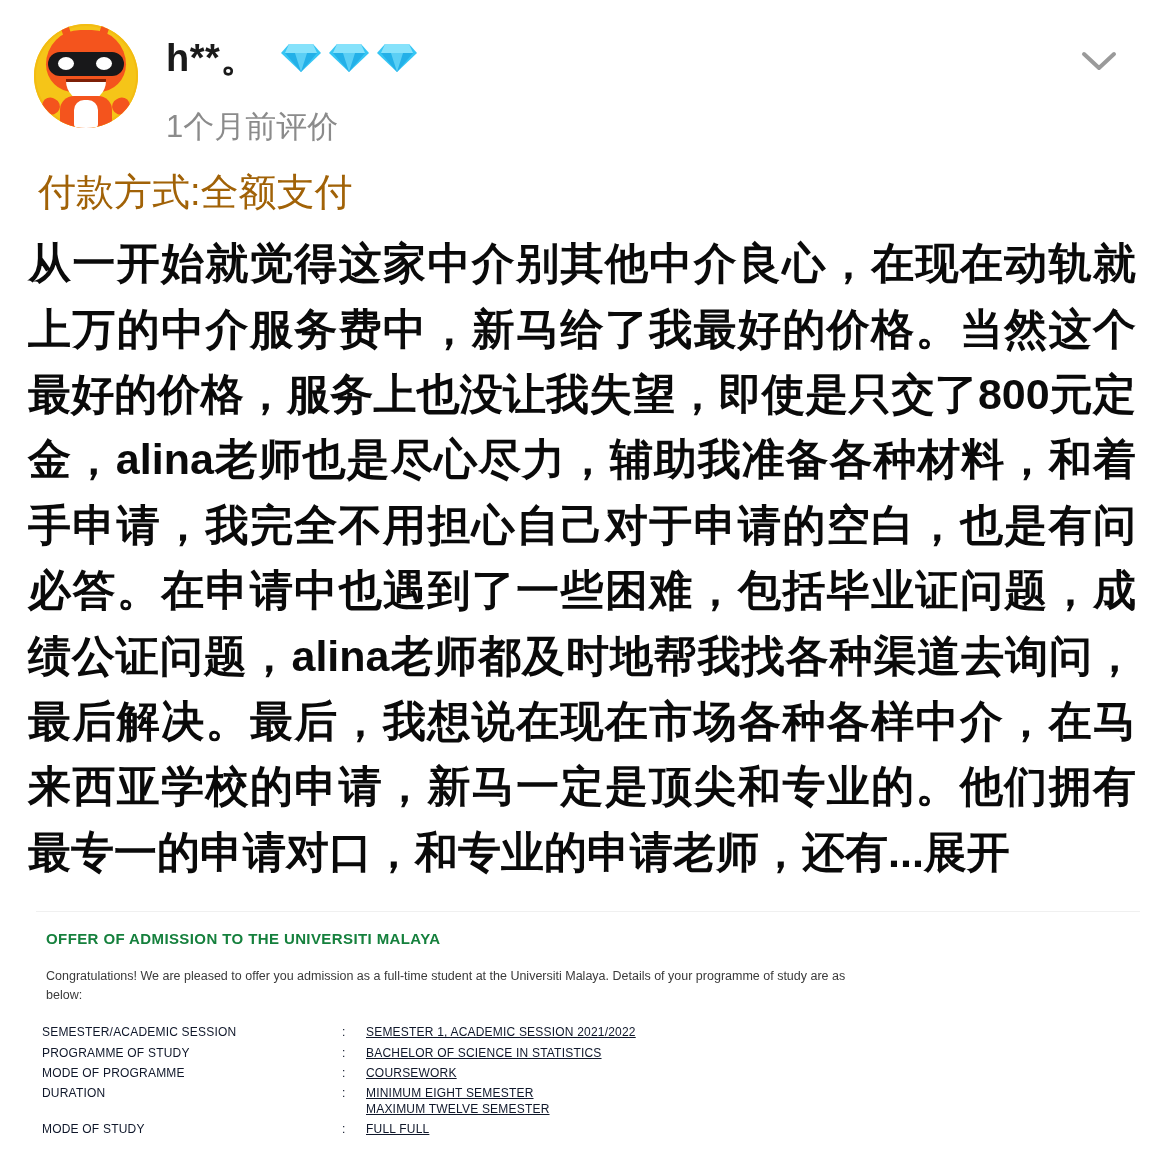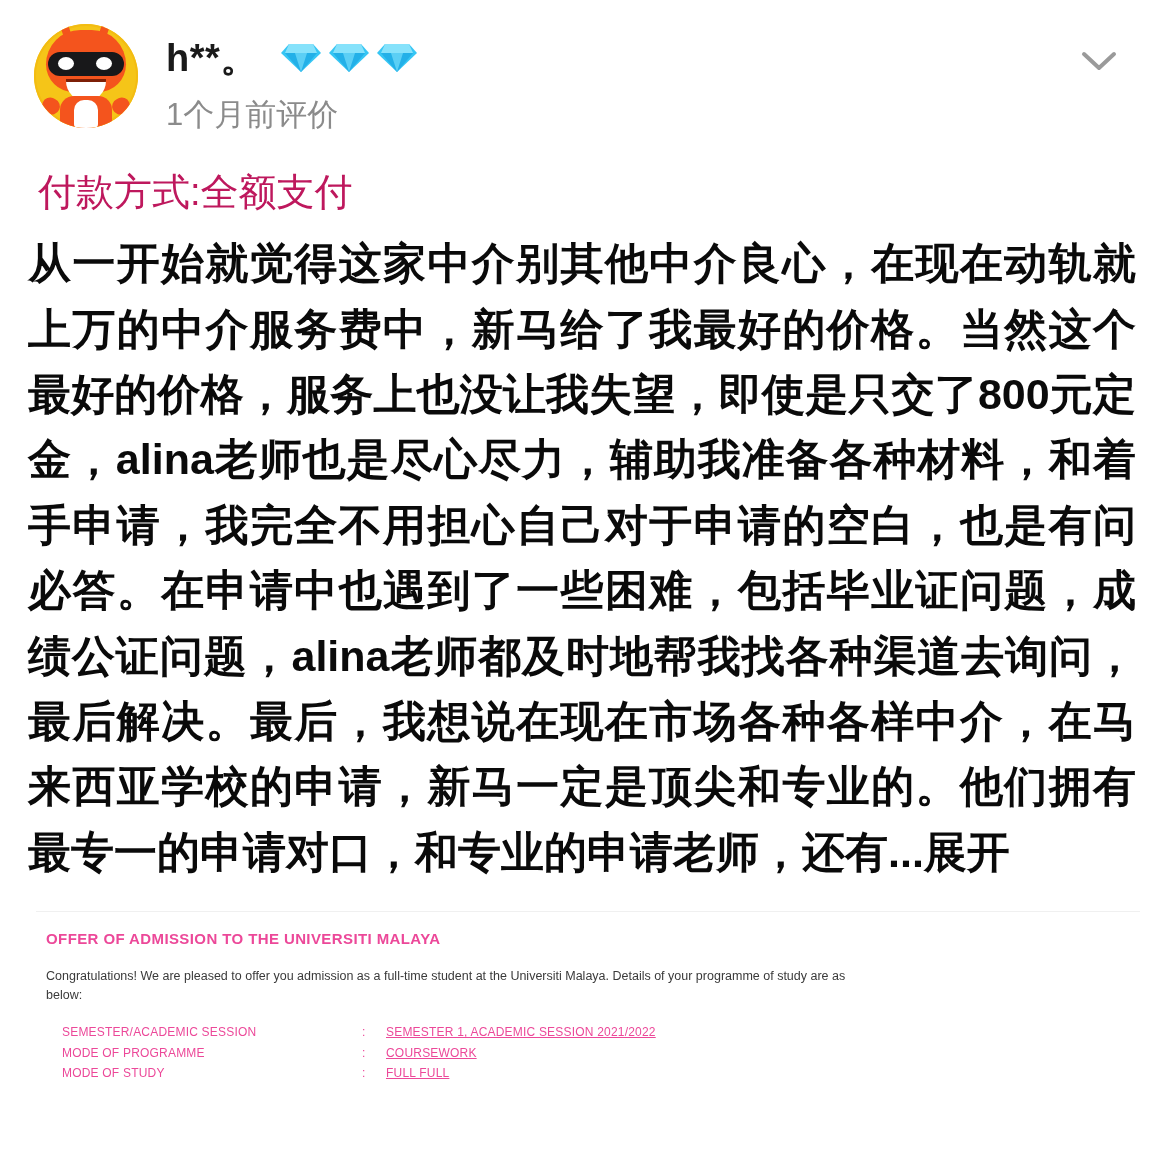--- a/index.html
+++ b/index.html
@@ -123,37 +123,37 @@
     gap: 4px;
     margin-left: 14px;
   }
   .gem {
     width: 44px; height: 32px;
     position: relative;
     display: inline-block;
   }
   .gem svg { display: block; }
   .time-row {
-    margin-top: 12px;
+    margin-top: 24px;
     font-size: 31px;
     color: #8b8b8b;
     line-height: 1.2;
   }
   .chevron {
     position: absolute;
     right: 44px;
     top: 34px;
     width: 54px; height: 54px;
     cursor: pointer;
   }
   
   .payment {
     padding: 18px 41px 0 38px;
     font-size: 38px;
-    color: #be185d;
+    color: #a16207;
     font-weight: 500;
     line-height: 1.3;
   }
   
   .body-text {
     padding: 14px 34px 0 28px;
     font-size: 43px;
     line-height: 1.52;
     color: #0a0a0a;
     font-weight: bold;
@@ -178,35 +178,35 @@
     padding: 18px 2px 0 2px;
     position: relative;
     overflow: hidden;
     color: #2e2e2e;
     font-family: "Liberation Sans", sans-serif;
   }
   .doc-title {
     font-size: 15px;
     font-weight: bold;
     letter-spacing: 0.4px;
-    color: #ec4899;
+    color: #15803d;
     margin: 0 0 20px 8px;
   }
   .doc-intro {
     font-size: 12.5px;
     line-height: 1.5;
     color: #3a3a3a;
     margin: 0 16px 18px 8px;
     max-width: 800px;
   }
   .doc-table {
-    margin-left: 24px;
+    margin-left: 4px;
     border-collapse: collapse;
     font-size: 12px;
-    color: #ec4899;
+    color: #0f172a;
   }
   .doc-table td {
     padding: 2px 0;
     vertical-align: top;
     line-height: 1.35;
   }
   .doc-table td.label { width: 300px; letter-spacing: 0.2px; }
   .doc-table td.colon { width: 24px; }
   .doc-table td.value { letter-spacing: 0.2px; text-decoration: underline; }
 </style>
@@ -282,23 +282,34 @@
       <div class="doc-title">OFFER OF ADMISSION TO THE UNIVERSITI MALAYA</div>
       <div class="doc-intro">Congratulations! We are pleased to offer you admission as a full-time student at the Universiti Malaya. Details of your programme of study are as below:</div>
       <table class="doc-table">
         <tbody>
           <tr>
             <td class="label">SEMESTER/ACADEMIC SESSION</td>
             <td class="colon">:</td>
             <td class="value">SEMESTER 1, ACADEMIC SESSION 2021/2022</td>
           </tr>
           <tr>
+            <td class="label">PROGRAMME OF STUDY</td>
+            <td class="colon">:</td>
+            <td class="value">BACHELOR OF SCIENCE IN STATISTICS</td>
+          </tr>
+          <tr>
             <td class="label">MODE OF PROGRAMME</td>
             <td class="colon">:</td>
             <td class="value">COURSEWORK</td>
+          </tr>
+          <tr>
+            <td class="label">DURATION</td>
+            <td class="colon">:</td>
+            <td class="value" style="white-space:pre-line">MINIMUM EIGHT SEMESTER
+MAXIMUM TWELVE SEMESTER</td>
           </tr>
           <tr>
             <td class="label">MODE OF STUDY</td>
             <td class="colon">:</td>
             <td class="value">FULL FULL</td>
           </tr>
         </tbody>
       </table>
 
     </div>

